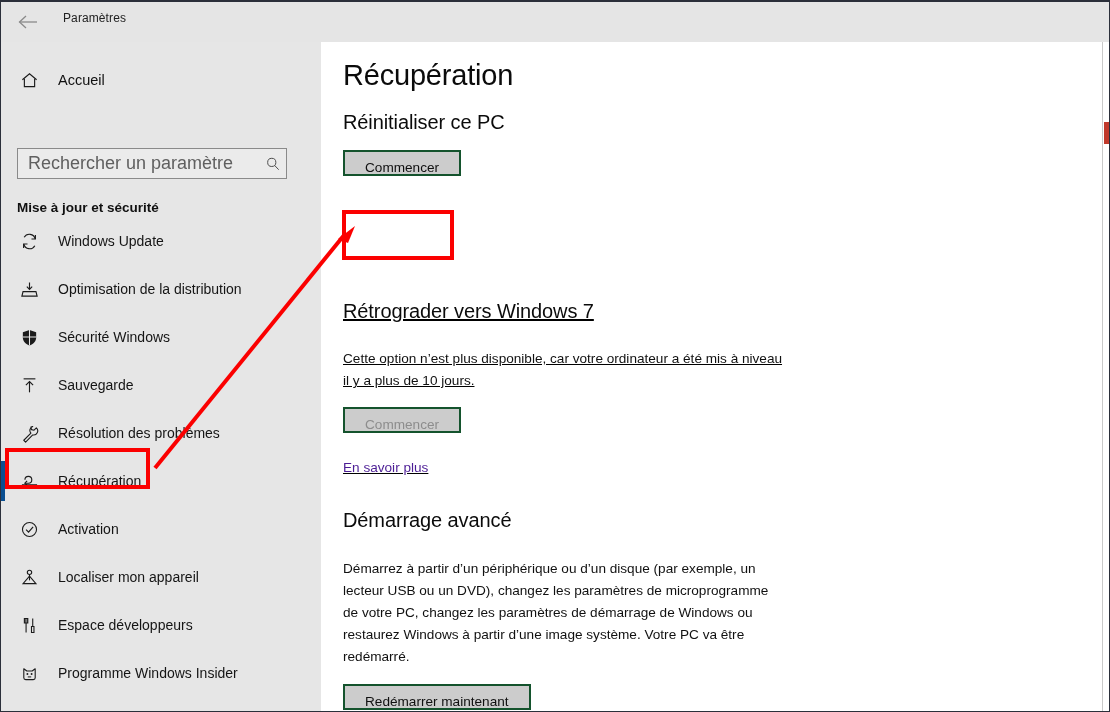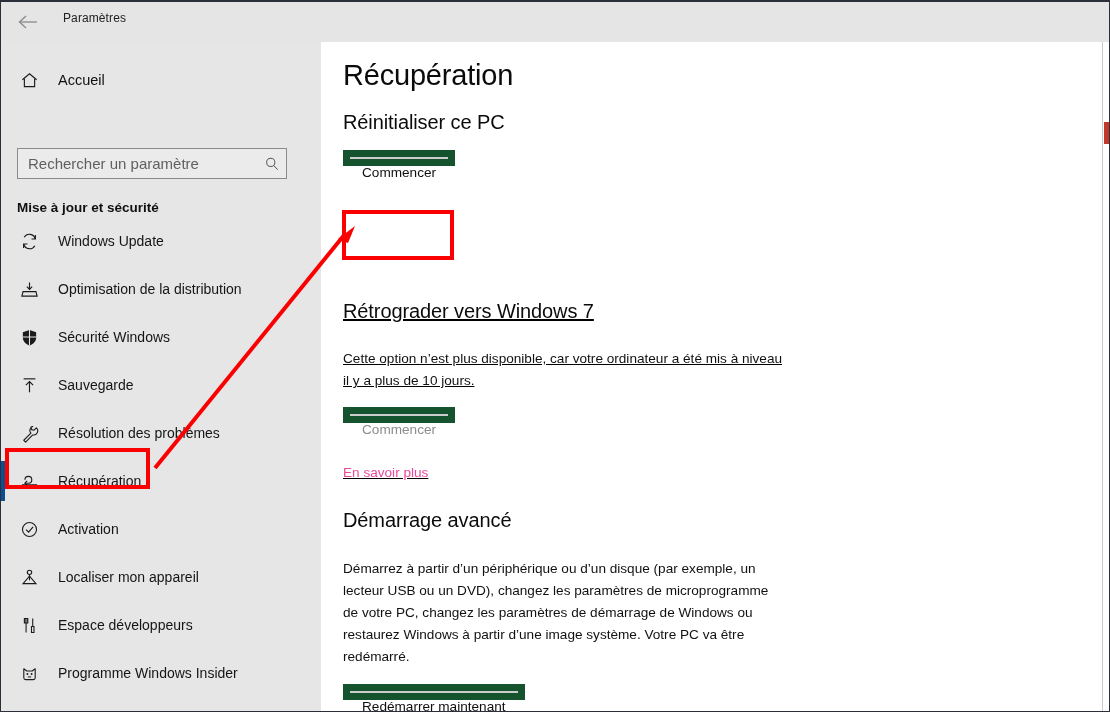--- a/index.html
+++ b/index.html
@@ -109,21 +109,21 @@
     border: 1px solid #8a8a8a;
     display: flex;
     align-items: center;
   }
   .search-input {
     flex: 1;
     border: none;
     outline: none;
     background: transparent;
     font-family: "Liberation Sans", sans-serif;
-    font-size: 15px;
+    font-size: 18px;
     color: #1a1a1a;
     padding: 0 0 0 10px;
     height: 29px;
   }
   .search-input::placeholder { color: #606060; opacity: 1; }
   .search-ico {
     width: 28px;
     display: flex;
     align-items: center;
     justify-content: center;
@@ -204,37 +204,37 @@
   }
   .block p {
     margin: 0;
     font-size: 13.6px;
     line-height: 22px;
     color: #111111;
   }
   .btn {
     display: inline-block;
     background: #cccccc;
-    border: 7px solid #14532d;
+    border: 2px solid #14532d;
     color: #101010;
     font-family: "Liberation Sans", sans-serif;
     font-size: 13.6px;
-    padding: 0 12px;
-    height: 16px;
+    padding: 0 20px;
+    height: 26px;
     line-height: 32px;
     box-sizing: border-box;
     cursor: pointer;
   }
   .btn.disabled {
     color: #8d8d8d;
     cursor: default;
   }
   .link {
     font-size: 13.6px;
-    color: #ec4899;
+    color: #4c1d95;
     text-decoration: none;
     cursor: pointer;
   }
 
   
   .scrollbar {
     position: absolute;
     right: 0;
     top: 40px;
     width: 7px;

